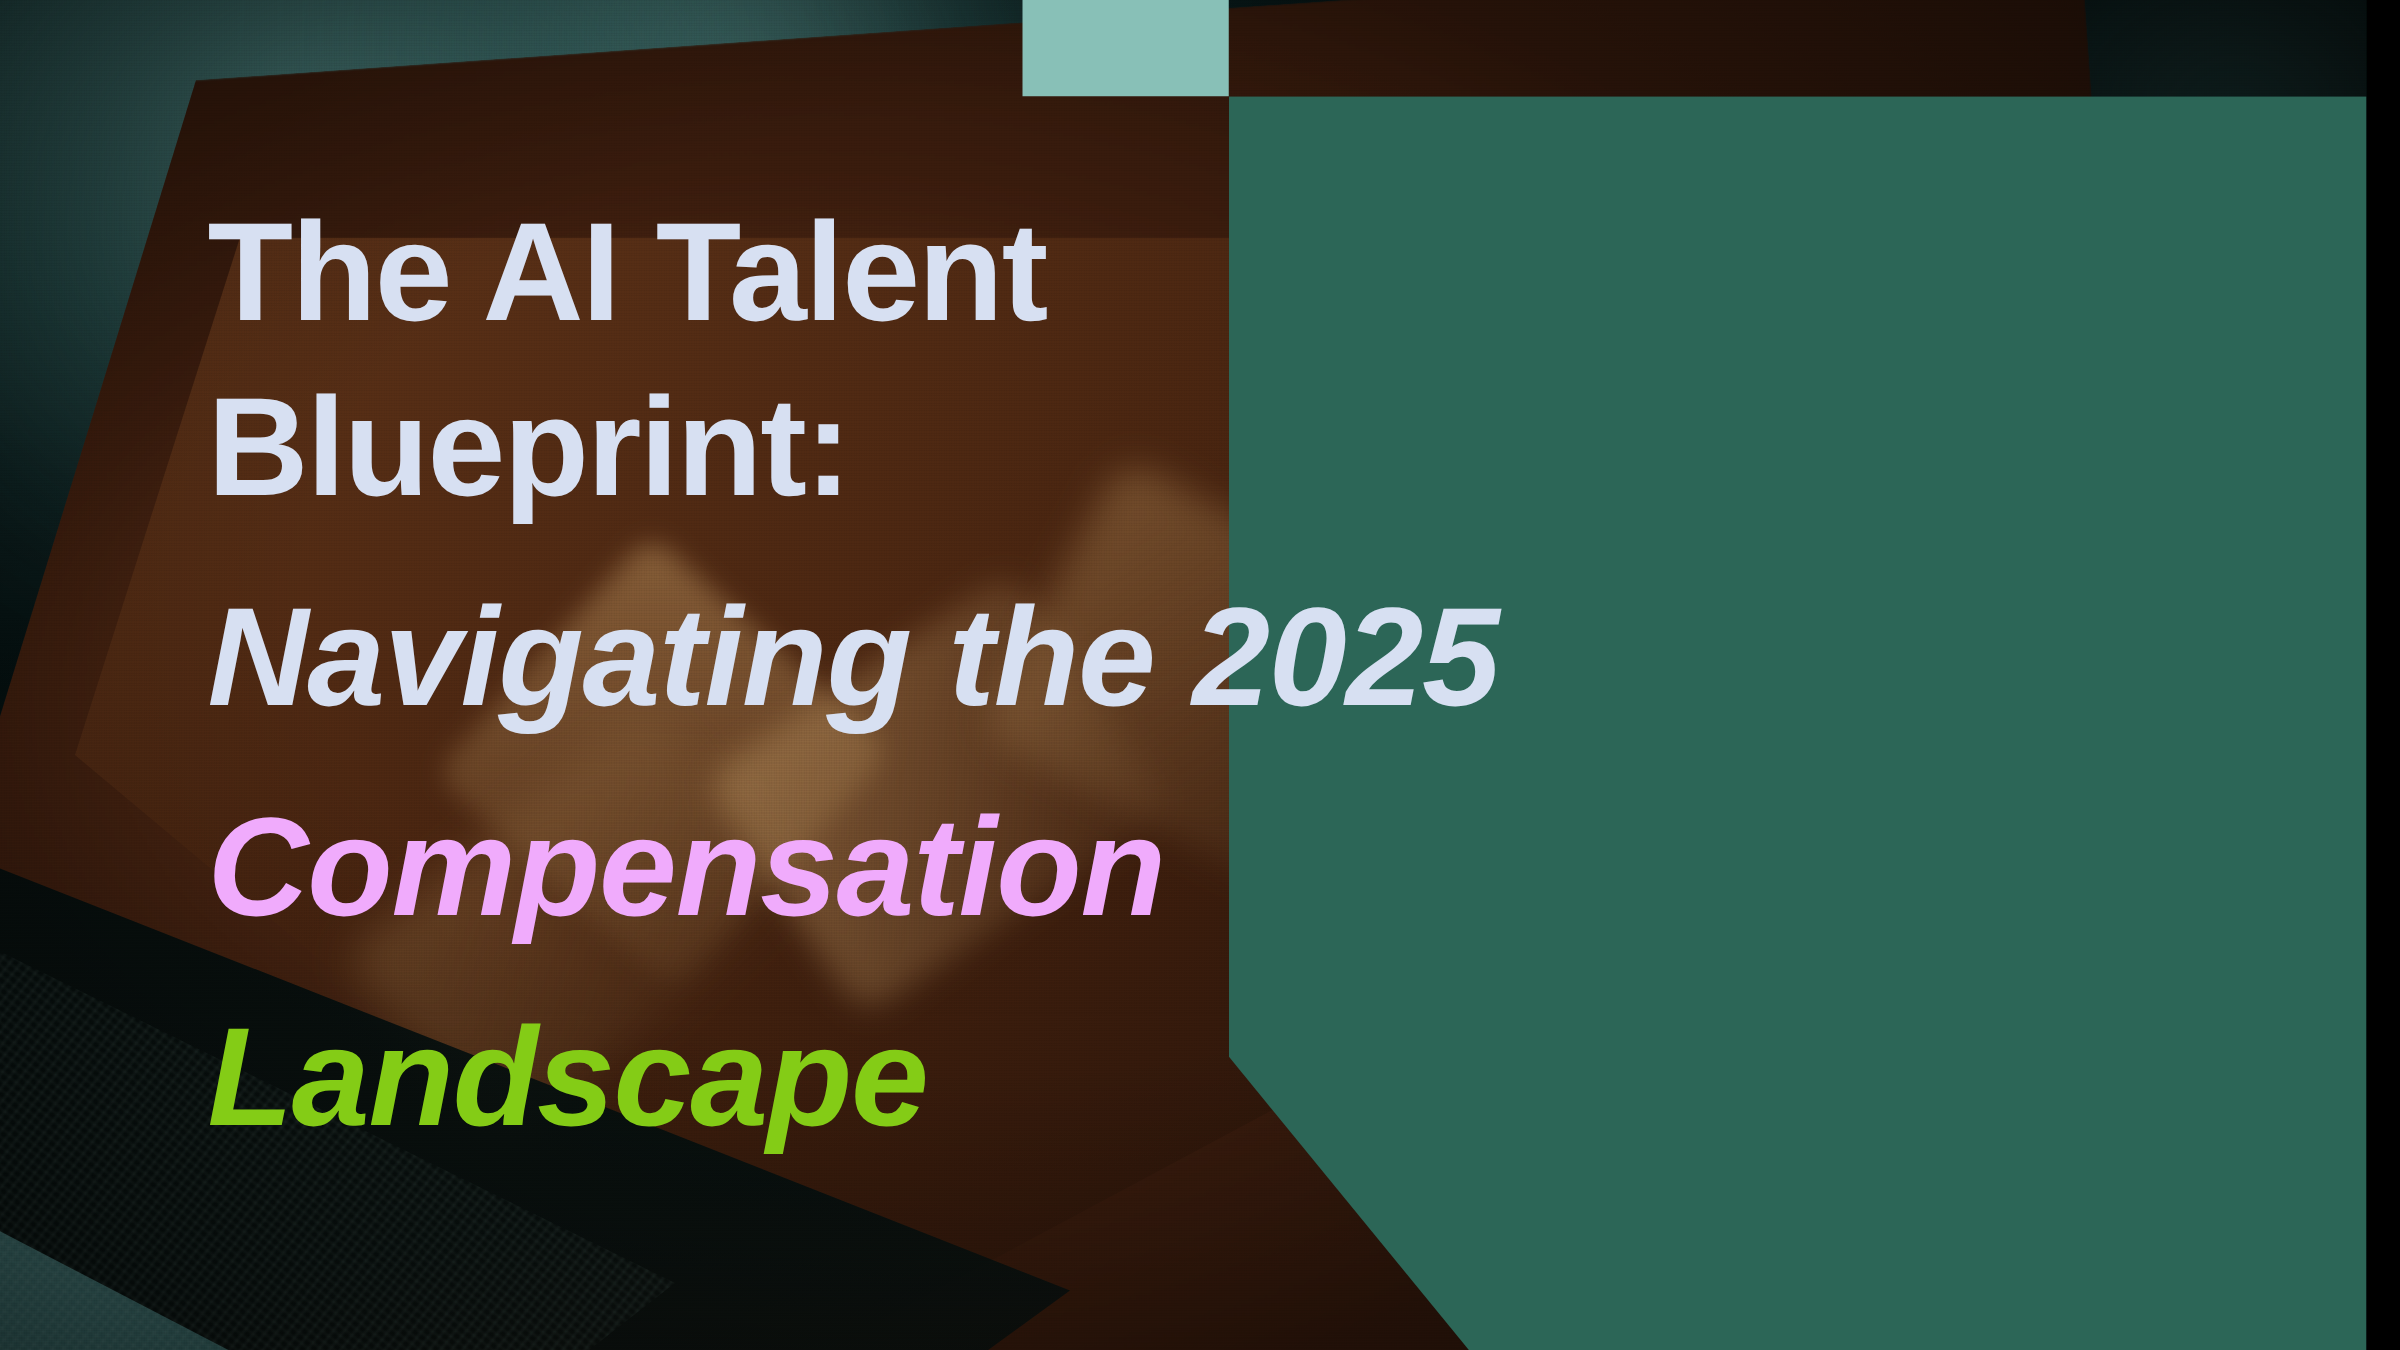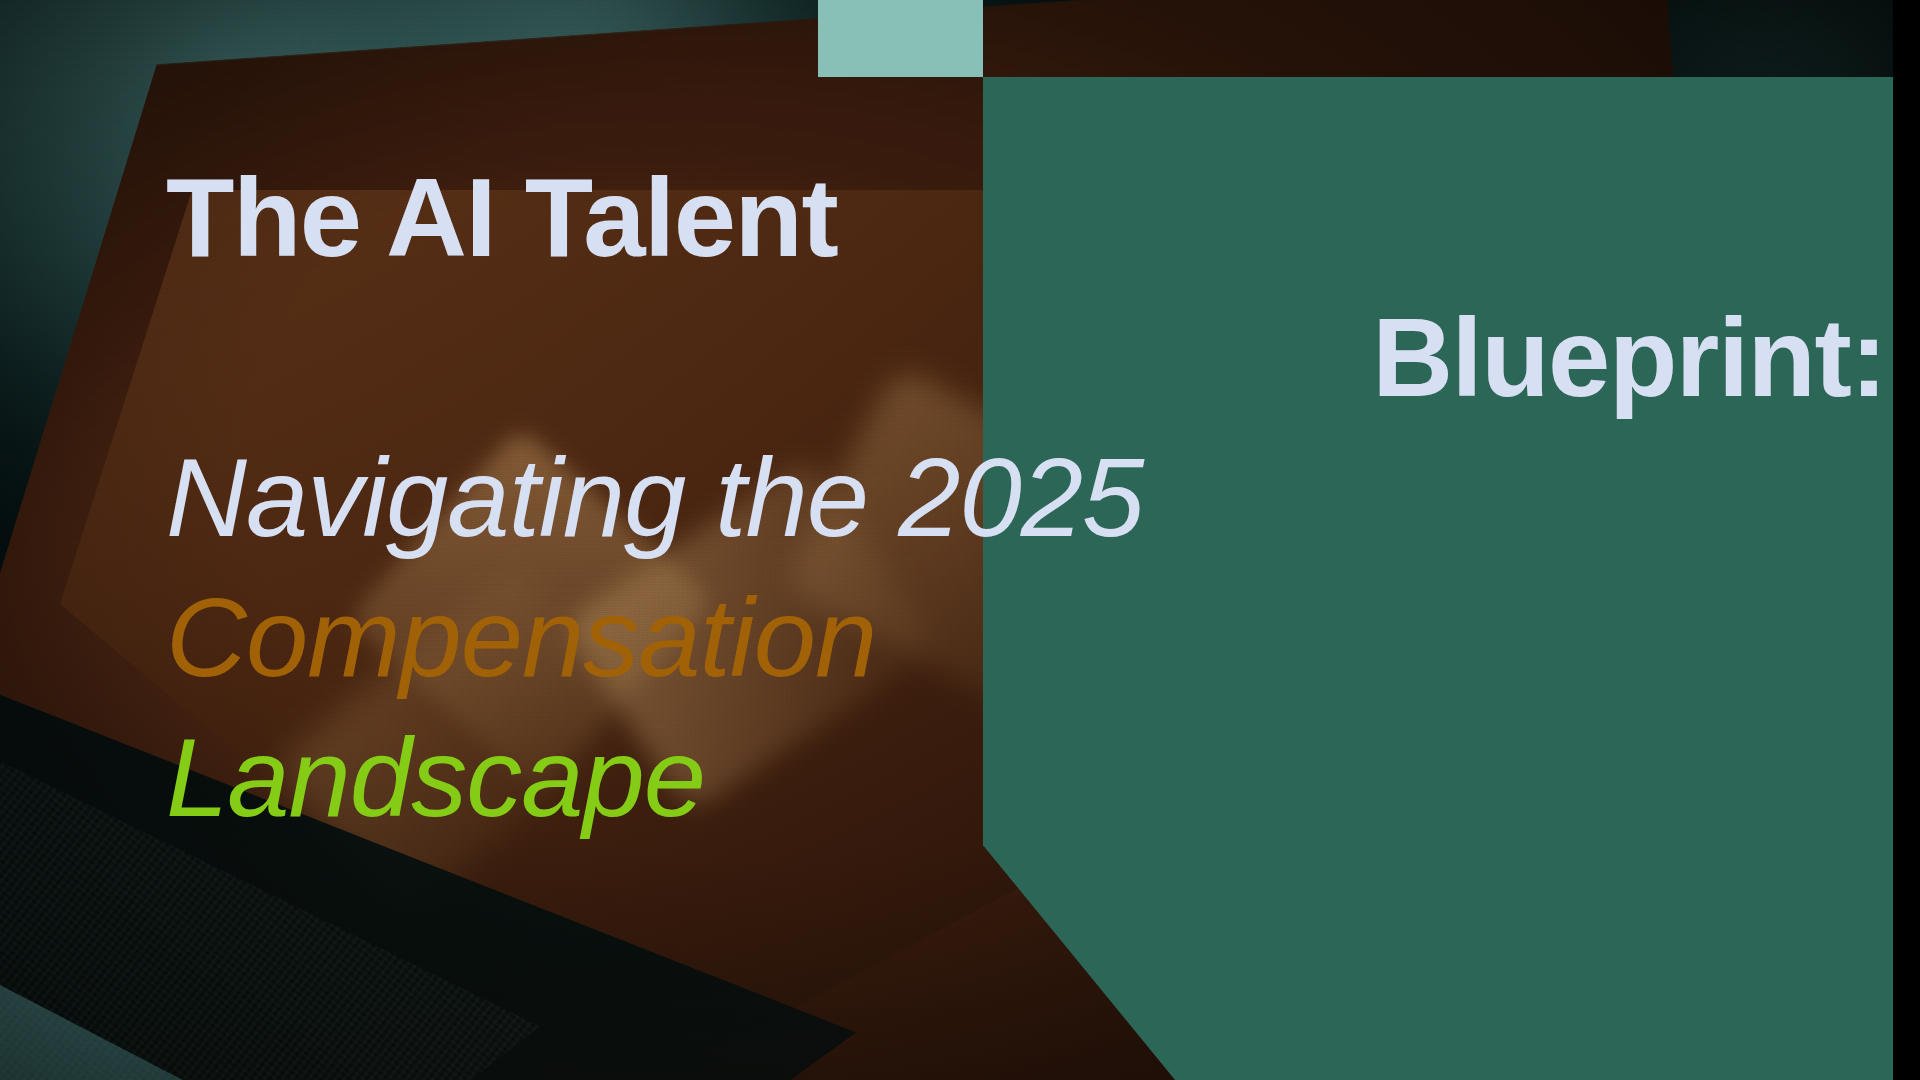--- a/index.html
+++ b/index.html
@@ -209,25 +209,26 @@
     color: #d7e0f2;
     white-space: pre;
   }
   .line-bold {
     font-weight: 700;
     font-size: 112px;
     line-height: 140px;
     letter-spacing: -1.5px;
   }
   .line-italic {
-    font-weight: 400;
+    font-weight: 700;
     font-style: italic;
     font-size: 112px;
     line-height: 140px;
     letter-spacing: -1px;
+    margin-top: 28px;
   }
 </style>
 </head>
 <body>
 
 <div id="slide">
 
   <div class="photo">
     <div class="photo-base"></div>
     <div class="photo-smoke-a"></div>
@@ -252,19 +253,19 @@
     <div class="photo-grain"></div>
     <div class="photo-vignette"></div>
   </div>
 
   <div class="accent-rect" id="accent-rect" style="background: rgb(136, 192, 183);"></div>
 
   <div class="panel" id="teal-panel" style="background: rgb(44, 102, 87);"></div>
 
   <div class="title-block">
     <span class="line line-bold" style="color: rgb(215, 224, 242);">The AI Talent</span>
-    <span class="line line-bold" style="color: rgb(215, 224, 242); text-align: right;">Blueprint:</span>
+    <span class="line line-bold" style="color: rgb(215, 224, 242);">Blueprint:</span>
     <span class="line line-italic" style="color: rgb(215, 224, 242);">Navigating the 2025</span>
-    <span class="line line-italic" style="color: #a16207;">Compensation</span>
+    <span class="line line-italic" style="color: #f0abfc;">Compensation</span>
     <span class="line line-italic" style="color: #84cc16;">Landscape</span>
   </div>
 
 </div>
 
 </body></html>

